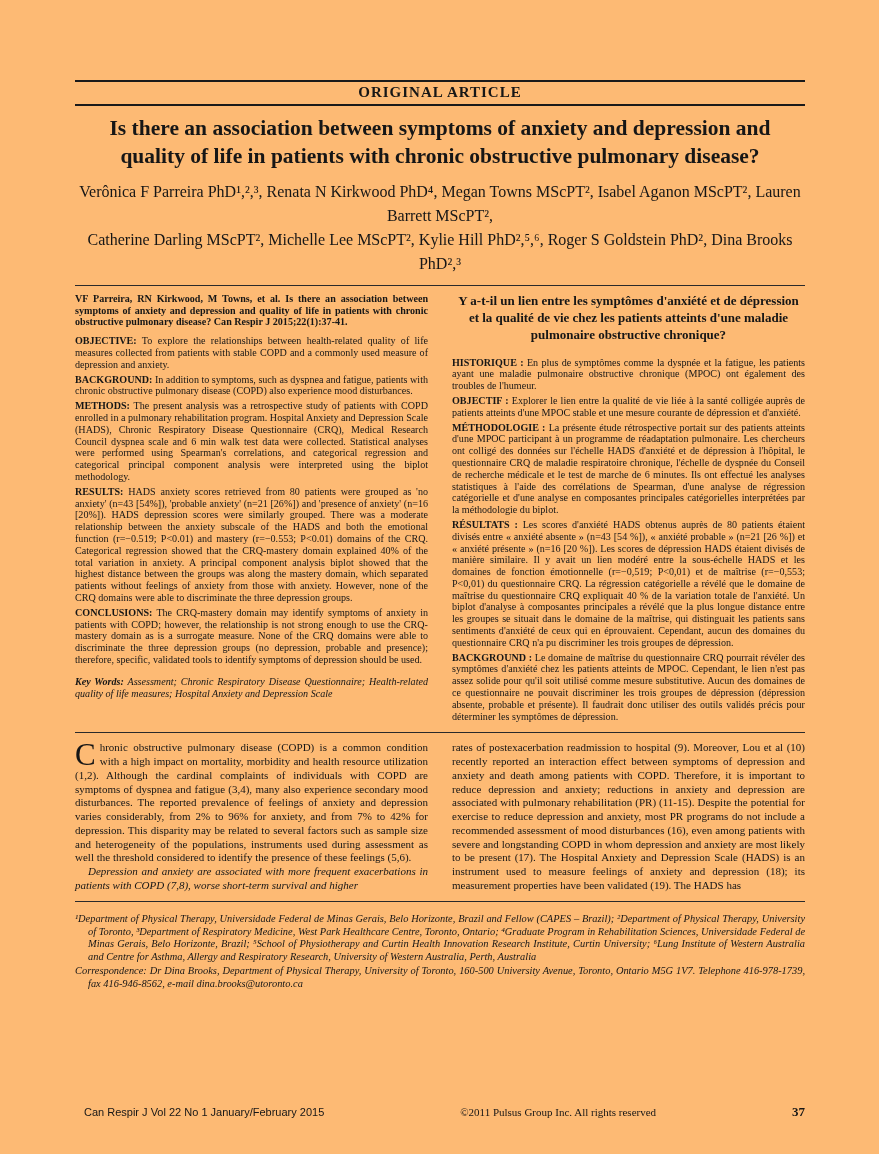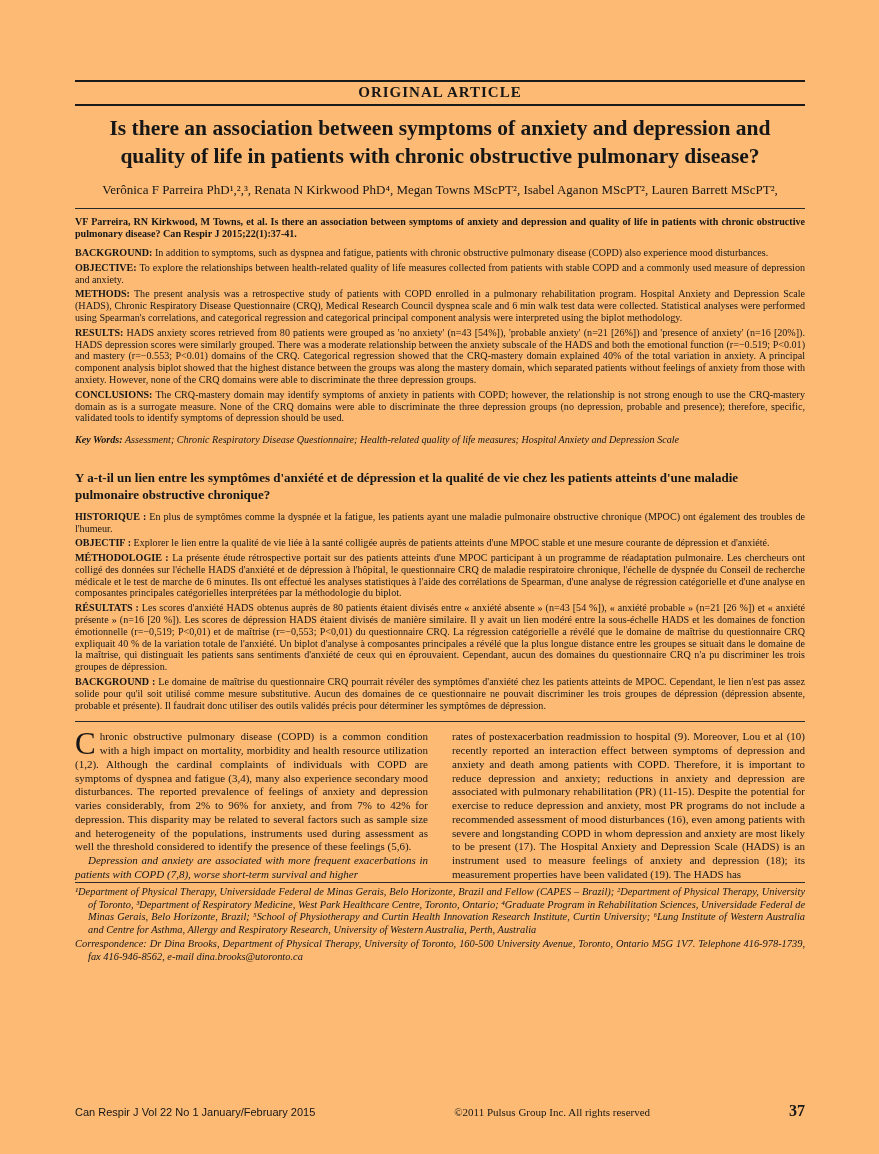--- a/index.html
+++ b/index.html
@@ -28,96 +28,98 @@
   .title {
     font-size: 21.5px;
     font-weight: bold;
     line-height: 1.3;
     text-align: center;
     max-width: 670px;
     margin: 9px auto 0 auto;
   }
   .authors {
     text-align: center;
-    font-size: 13px;
+    font-size: 16px;
     line-height: 1.5;
     margin-top: 9px;
   }
   .rule { border: none; border-top: 1px solid #2a2a2a; height: 0; }
   .rule-authors { margin: 9px 0 7px 0; }
   .rule-abstract { margin: 7px 0 8px 0; }
   
-  .abstract { display: flex; gap: 24px; flex-direction: column; }
+  .abstract { display: flex; gap: 24px; }
   .abstract .col { flex: 1 1 0; font-size: 10.1px; line-height: 1.17; text-align: justify; }
   .citation { font-weight: bold; margin-bottom: 7px; }
   .sec { margin-bottom: 3px; }
   .sec .lbl { font-weight: bold; }
   .keywords { margin-top: 10px; font-style: italic; }
   .keywords .kw-lbl { font-weight: bold; }
-  .fr-title { font-size: 13px; font-weight: bold; line-height: 1.3; margin-bottom: 7px; text-align: left; }
+  .fr-title { font-size: 13px; font-weight: bold; line-height: 1.3; margin-bottom: 13px; text-align: center; }
   
   .bodytext { display: flex; gap: 24px; }
   .bodytext .col { flex: 1 1 0; font-size: 11px; line-height: 1.25; text-align: justify; }
   .dropcap {
     float: left;
     font-size: 31px;
     line-height: 25px;
     padding: 1px 4px 0 0;
     font-weight: normal;
   }
   .p-indent { text-indent: 13px; font-style: italic; }
   
   .footnotes {
+    margin-top: 8px;
     border-top: 1px solid #2a2a2a;
-    padding-top: 3px;
+    padding-top: 11px;
     font-size: 10.4px;
     line-height: 1.24;
     font-style: italic;
     text-align: justify;
   }
   .hang { padding-left: 13px; text-indent: -13px; }
   .footnotes .hang + .hang { margin-top: 1px; }
   
   .pagefooter {
     position: absolute;
-    left: 75px; right: 74px; bottom: 34px;
+    left: 84px; right: 74px; bottom: 34px;
     display: flex;
     align-items: baseline;
     justify-content: space-between;
   }
   .f-left  { font-family: "Liberation Sans", sans-serif; font-size: 11px; }
   .f-center{ font-size: 11px; }
-  .f-right { font-size: 16px; font-weight: bold; }
+  .f-right { font-size: 13px; font-weight: bold; }
 </style>
 </head>
 <body>
 
 <div class="page">
 
   <div class="banner">ORIGINAL ARTICLE</div>
 
   <h1 class="title">Is there an association between symptoms of anxiety and depression and quality of life in patients with chronic obstructive pulmonary disease?</h1>
 
   <div class="authors">
     <div>Verônica F Parreira PhD¹,²,³, Renata N Kirkwood PhD⁴, Megan Towns MScPT², Isabel Aganon MScPT², Lauren Barrett MScPT²,</div>
+    <div>Catherine Darling MScPT², Michelle Lee MScPT², Kylie Hill PhD²,⁵,⁶, Roger S Goldstein PhD², Dina Brooks PhD²,³</div>
   </div>
 
   <div class="rule rule-authors"></div>
 
   <section class="abstract">
     <div class="col">
       <p class="citation">VF Parreira, RN Kirkwood, M Towns, et al. Is there an association between symptoms of anxiety and depression and quality of life in patients with chronic obstructive pulmonary disease? Can Respir J 2015;22(1):37-41.</p>
 
       <p class="sec">
+        <span class="lbl">OBJECTIVE:</span>
+        <span>To explore the relationships between health-related quality of life measures collected from patients with stable COPD and a commonly used measure of depression and anxiety.</span>
+      </p>
+      <p class="sec">
         <span class="lbl">BACKGROUND:</span>
         <span>In addition to symptoms, such as dyspnea and fatigue, patients with chronic obstructive pulmonary disease (COPD) also experience mood disturbances.</span>
-      </p>
-      <p class="sec">
-        <span class="lbl">OBJECTIVE:</span>
-        <span>To explore the relationships between health-related quality of life measures collected from patients with stable COPD and a commonly used measure of depression and anxiety.</span>
       </p>
       <p class="sec">
         <span class="lbl">METHODS:</span>
         <span>The present analysis was a retrospective study of patients with COPD enrolled in a pulmonary rehabilitation program. Hospital Anxiety and Depression Scale (HADS), Chronic Respiratory Disease Questionnaire (CRQ), Medical Research Council dyspnea scale and 6 min walk test data were collected. Statistical analyses were performed using Spearman's correlations, and categorical regression and categorical principal component analysis were interpreted using the biplot methodology.</span>
       </p>
       <p class="sec">
         <span class="lbl">RESULTS:</span>
         <span>HADS anxiety scores retrieved from 80 patients were grouped as 'no anxiety' (n=43 [54%]), 'probable anxiety' (n=21 [26%]) and 'presence of anxiety' (n=16 [20%]). HADS depression scores were similarly grouped. There was a moderate relationship between the anxiety subscale of the HADS and both the emotional function (r=−0.519; P&lt;0.01) and mastery (r=−0.553; P&lt;0.01) domains of the CRQ. Categorical regression showed that the CRQ-mastery domain explained 40% of the total variation in anxiety. A principal component analysis biplot showed that the highest distance between the groups was along the mastery domain, which separated patients without feelings of anxiety from those with anxiety. However, none of the CRQ domains were able to discriminate the three depression groups.</span>
       </p>
       <p class="sec">

